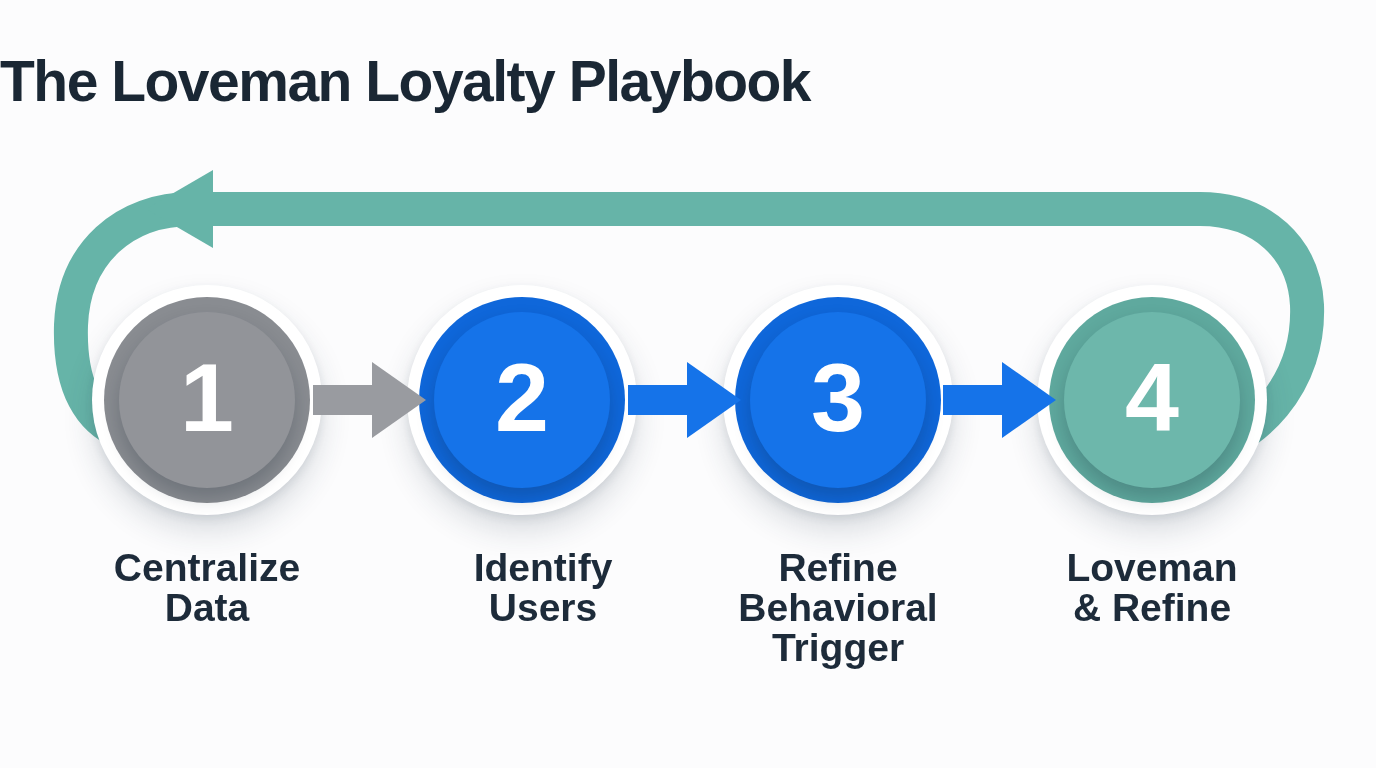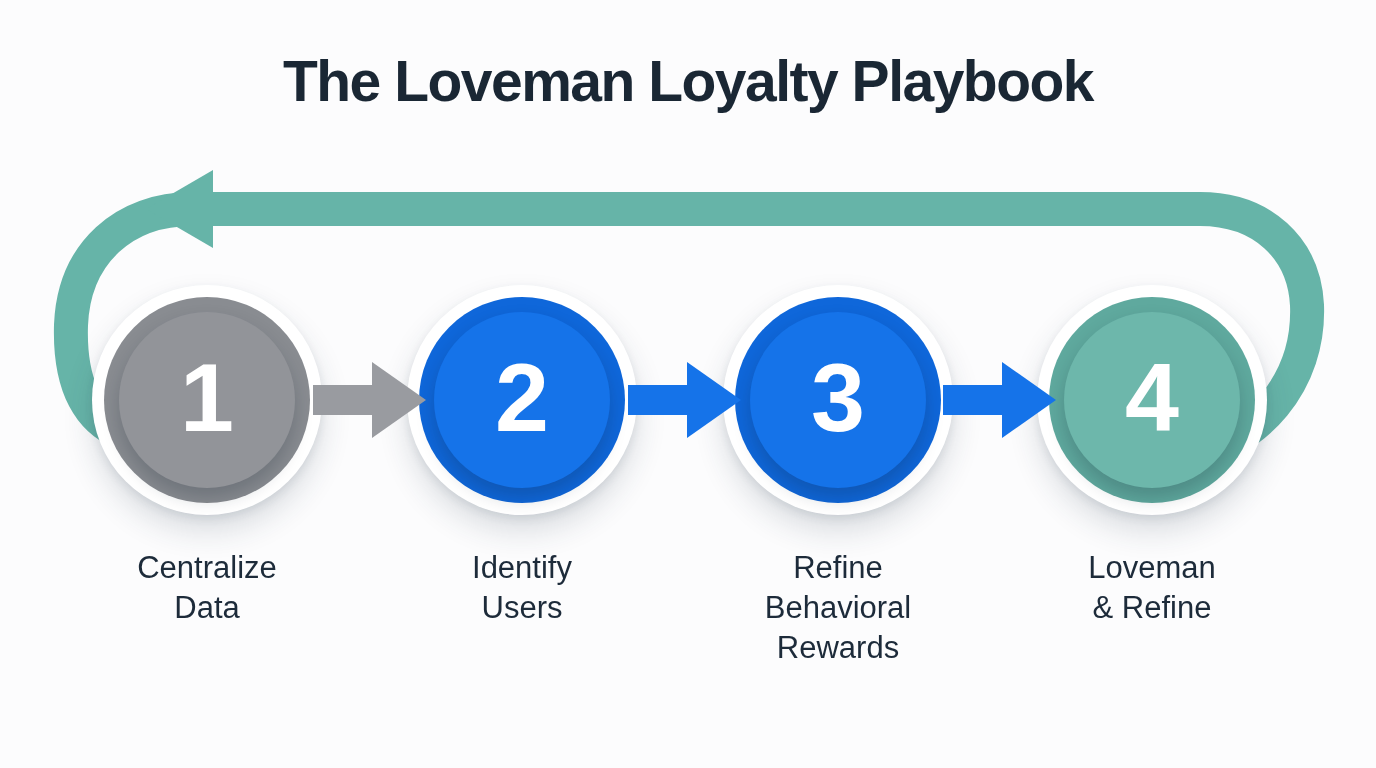--- a/index.html
+++ b/index.html
@@ -17,21 +17,20 @@
     position: relative;
     width: 1376px;
     height: 768px;
     background: #fcfcfd;
   }
   .title {
     position: absolute;
     top: 48px;
     left: 0;
     width: 1376px;
-    text-align: center;
     font-size: 57px;
     font-weight: bold;
     letter-spacing: -1.5px;
     color: #1a2734;
   }
   svg.layer {
     position: absolute;
     left: 0;
     top: 0;
     width: 1376px;
@@ -76,31 +75,31 @@
     font-weight: bold;
     line-height: 1;
     transform: translateY(-3px);
   }
   .step-label {
     position: absolute;
     z-index: 2;
     top: 548px;
     width: 280px;
     text-align: center;
-    font-size: 31px;
-    font-weight: normal;
+    font-size: 39px;
+    font-weight: bold;
     line-height: 40px;
     color: #1d2b3a;
   }
   .c1 { left: 92px;  }
   .c2 { left: 407px; }
   .c3 { left: 723px; }
   .c4 { left: 1037px; }
   .l1 { left: 67px;  }
-  .l2 { left: 382px; text-align: center; }
+  .l2 { left: 403px; text-align: center; }
   .l3 { left: 698px; }
   .l4 { left: 1012px; }
 </style>
 </head>
 <body>
 
 <div class="stage">
 
   <div class="title">The Loveman Loyalty Playbook</div>
 
@@ -153,20 +152,20 @@
     <div>Centralize</div>
     <div>Data</div>
   </div>
   <div class="step-label l2">
     <div>Identify</div>
     <div>Users</div>
   </div>
   <div class="step-label l3">
     <div>Refine</div>
     <div>Behavioral</div>
-    <div>Rewards</div>
+    <div>Trigger</div>
   </div>
   <div class="step-label l4">
     <div>Loveman</div>
     <div>&amp; Refine</div>
   </div>
 
 </div>
 
 </body></html>

